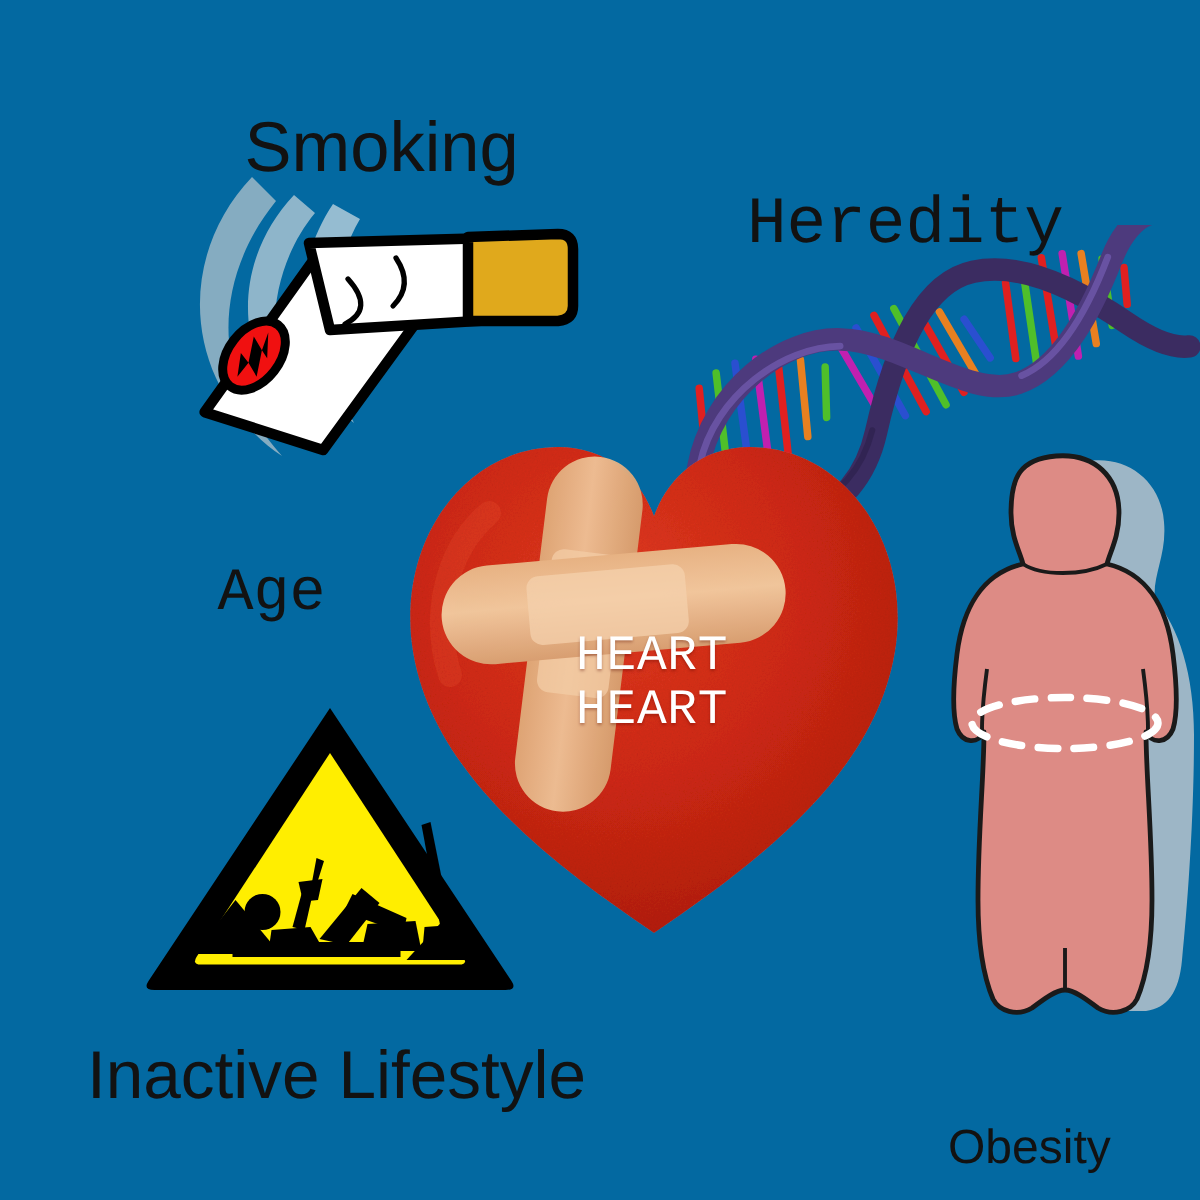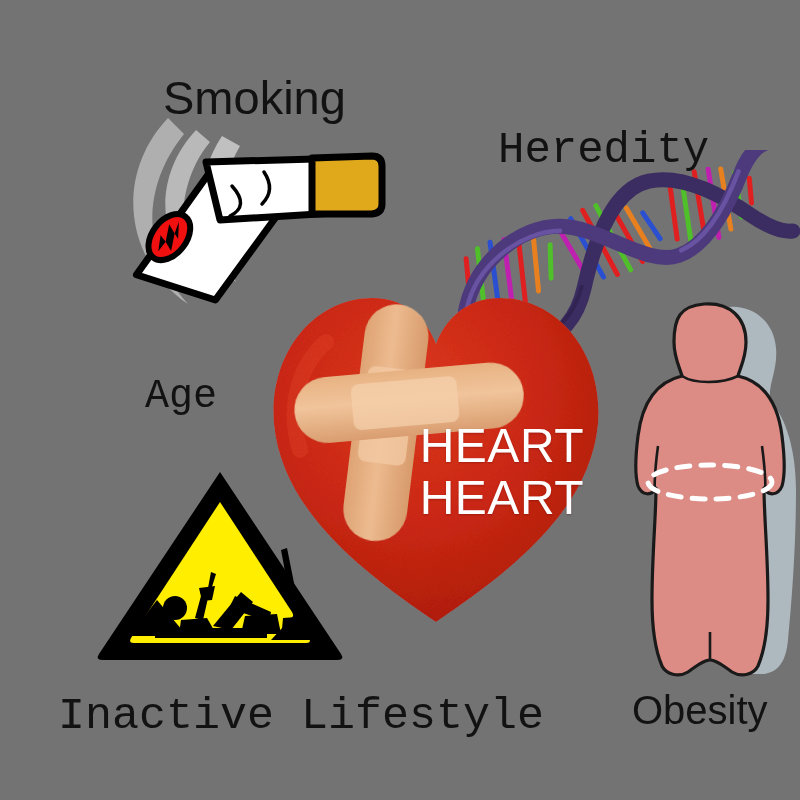--- a/index.html
+++ b/index.html
@@ -5,61 +5,61 @@
 <style>
   html, body {
     margin: 0;
     padding: 0;
     background: #ffffff;
   }
   #canvas {
     position: relative;
     width: 800px;
     height: 800px;
-    background: #737373;
+    background: #0369a1;
     overflow: hidden;
     font-family: "Liberation Sans", sans-serif;
   }
   .label {
     position: absolute;
     color: #121212;
     font-family: "Liberation Sans", sans-serif;
     font-weight: 400;
     white-space: nowrap;
     line-height: 1;
   }
   
   #label-smoking { left: 163px; top: 74px; font-size: 47px; }
   
   #label-heredity { left: 498px; top: 128px; font-size: 44px; font-family: Liberation Mono, monospace; }
   
   #label-age { left: 145px; top: 377px; font-size: 40px; font-family: Liberation Mono, monospace; }
   
-  #label-inactive { left: 58px; top: 694px; font-size: 45px; font-family: Liberation Mono, monospace; }
-  
-  #label-obesity { left: 632px; top: 690px; font-size: 40px; }
+  #label-inactive { left: 58px; top: 694px; font-size: 45px; }
+  
+  #label-obesity { left: 632px; top: 748px; font-size: 32px; }
 
   
   #heart-group {
     position: absolute;
     left: 266px;
     top: 272px;
     width: 340px;
     height: 360px;
   }
   #heart-svg { position: absolute; left: 0; top: 0; }
   #heart-caption {
     position: absolute;
     left: 118px;
     top: 148px;
     width: 200px;
-    text-align: right;
+    text-align: left;
     color: #ffffff;
-    font-family: Liberation Sans, sans-serif;
-    font-size: 48px;
+    font-family: Liberation Mono, monospace;
+    font-size: 33px;
     line-height: 1.09;
     letter-spacing: 0.5px;
     text-shadow: 0 1px 2px rgba(90,10,0,.35);
   }
   #heart-caption span { display: block; }
 
   
   #cigarette-group {
     position: absolute;
     left: 110px;

